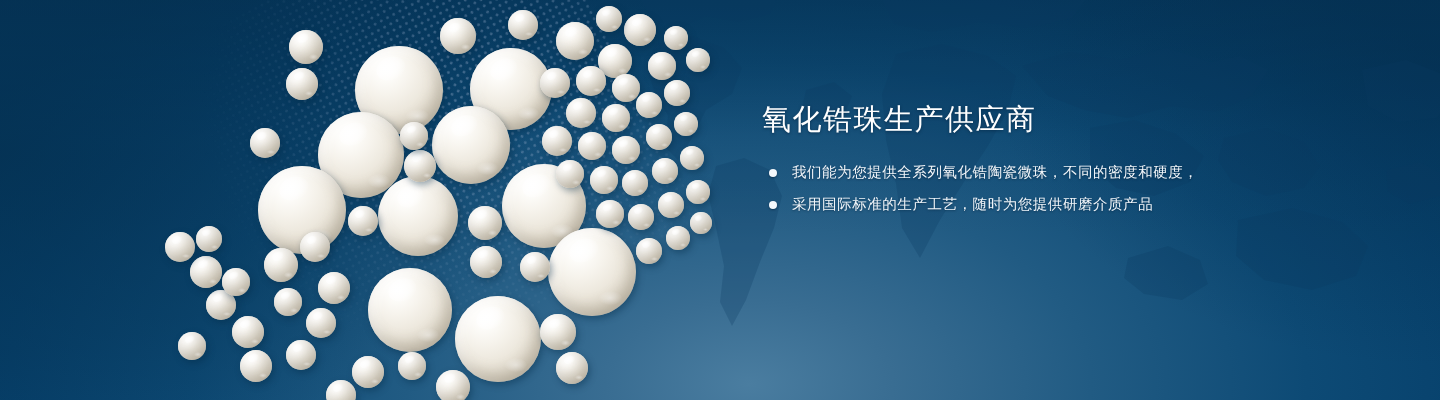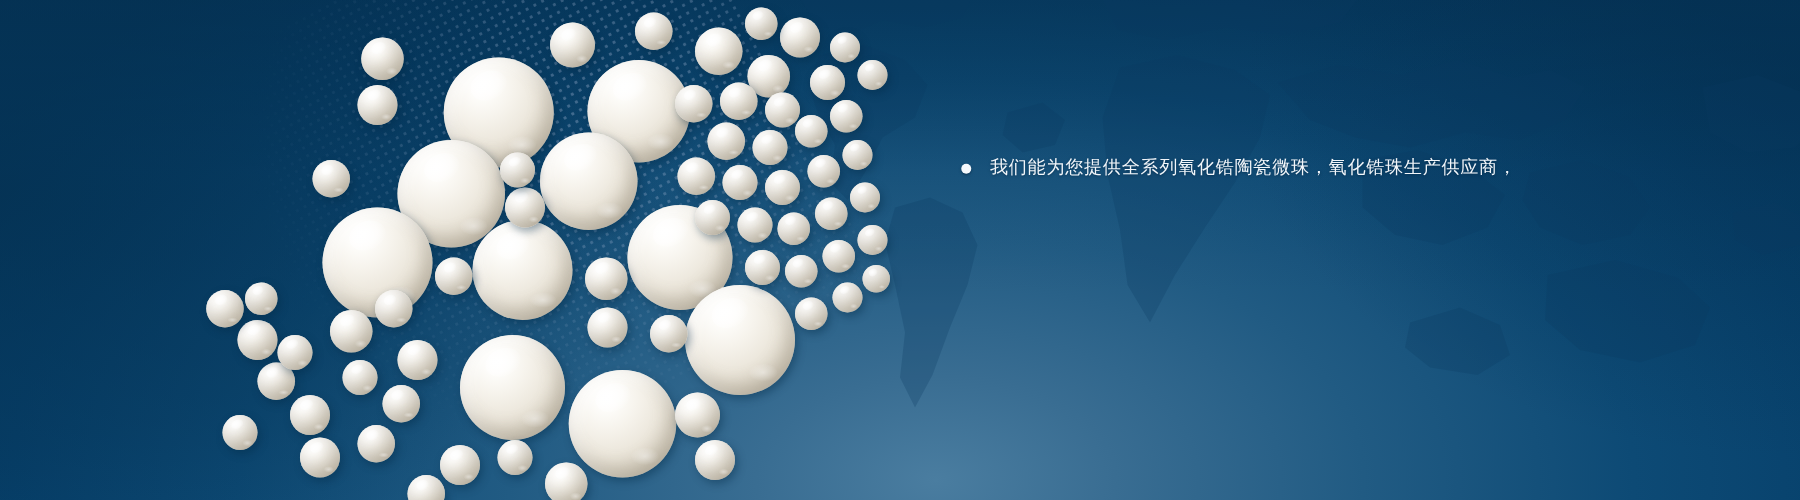--- a/index.html
+++ b/index.html
@@ -230,26 +230,31 @@
     <div class="bead" style="left:666px;top:226px;width:24px;height:24px;"></div>
     <div class="bead" style="left:690px;top:212px;width:22px;height:22px;"></div>
     <div class="bead" style="left:508px;top:10px;width:30px;height:30px;"></div>
     <div class="bead" style="left:596px;top:6px;width:26px;height:26px;"></div>
     <div class="bead" style="left:664px;top:26px;width:24px;height:24px;"></div>
     <div class="bead" style="left:686px;top:48px;width:24px;height:24px;"></div>
   </div>
 
   <div class="copy">
 
+    <div class="headline">氧化锆珠生产供应商</div>
 
     <div class="bullets">
 
       <div class="bullet">
         <span class="dot"></span>
-        <span class="bullet-line">我们能为您提供全系列氧化锆陶瓷微珠，氧化锆珠生产供应商，</span>
+        <span class="bullet-line">我们能为您提供全系列氧化锆陶瓷微珠，不同的密度和硬度，</span>
       </div>
 
 
+      <div class="bullet">
+        <span class="dot"></span>
+        <span class="bullet-line">采用国际标准的生产工艺，随时为您提供研磨介质产品</span>
+      </div>
 
     </div>
   </div>
 
 </div>
 
 </body></html>

